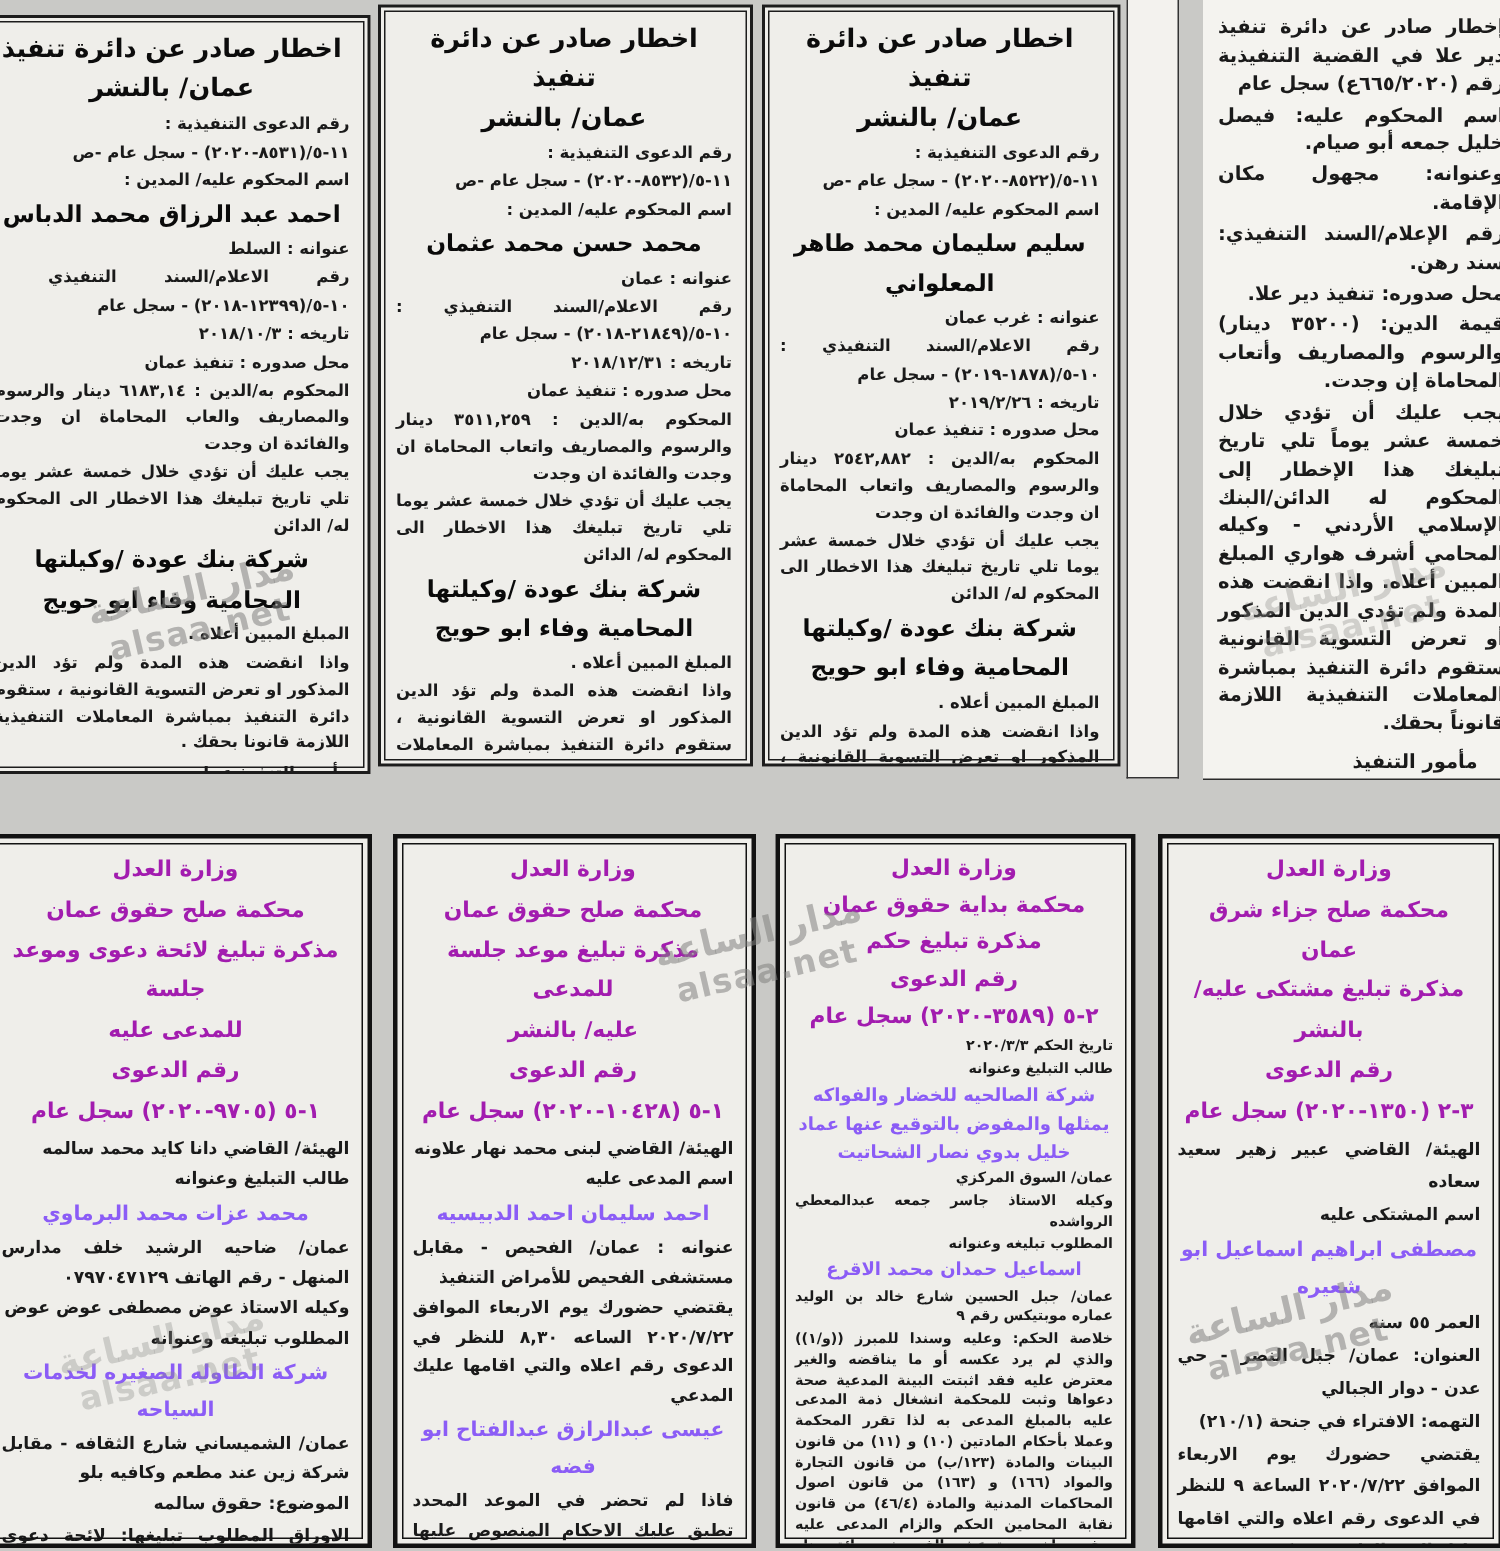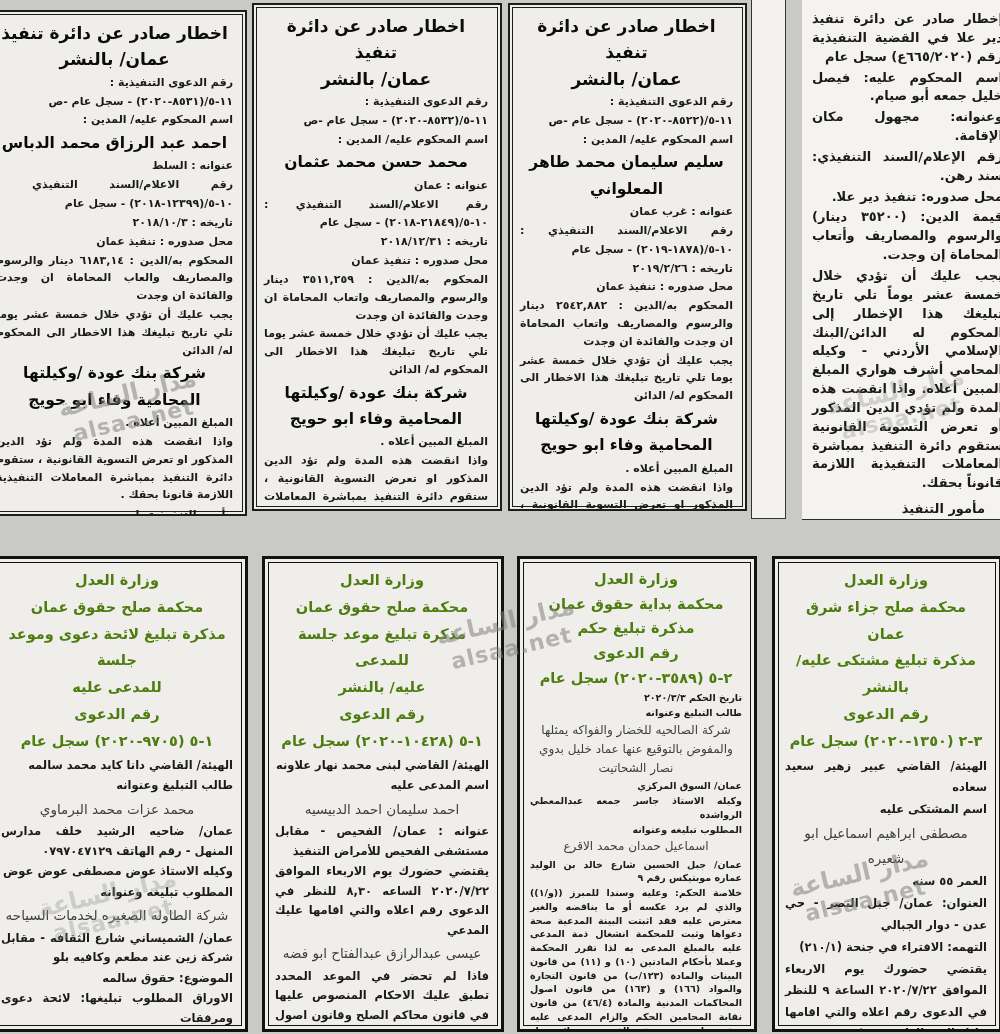--- a/index.html
+++ b/index.html
@@ -26,22 +26,22 @@
   #nC{left:508px;top:3px;width:239px;height:508px;}
   #strip{position:absolute;left:751px;top:0;width:35px;height:519px;background:#f3f2ee;border:1px solid #333;border-top:none;box-sizing:border-box;}
   #nD{left:802px;top:0;width:214px;height:520px;background:#f4f3ef;border-right:1px solid #2a2a2a;border-bottom:1px solid #2a2a2a;}
   #nE{left:-12px;top:556px;width:260px;height:476px;}
   #nF{left:262px;top:556px;width:242px;height:476px;}
   #nG{left:517px;top:556px;width:240px;height:476px;}
   #nH{left:772px;top:556px;width:230px;height:476px;}
   
   .ln{margin:0;}
   .h1{font-size:17px;font-weight:bold;text-align:center;line-height:1.55;color:#0c0c0c;}
-  .h2{font-size:14.5px;font-weight:bold;text-align:center;line-height:1.85;color:#4d7c0f;}
-  .nm{font-size:13.5px;font-weight:normal;text-align:center;line-height:1.8;color:#404040;}
+  .h2{font-size:14.5px;font-weight:bold;text-align:center;line-height:1.85;color:#a21caf;}
+  .nm{font-size:13.5px;font-weight:bold;text-align:center;line-height:1.8;color:#8b5cf6;}
   .nml{font-size:15.5px;font-weight:bold;text-align:center;line-height:1.7;color:#0a0a0a;}
   .p{font-size:11px;font-weight:bold;text-align:justify;text-align-last:right;line-height:1.62;margin:1px 0;}
   .sp{text-align-last:justify;}
   .pd{font-size:13px;font-weight:bold;text-align:justify;text-align-last:right;line-height:1.45;margin:2px 0;}
   .sg{font-size:11.5px;font-weight:bold;text-align:right;padding-left:0;margin-top:4px;}
   .sgd{font-size:13px;font-weight:bold;text-align:right;padding-right:18px;margin-top:8px;}
   .tight .p{font-size:9.5px;line-height:1.45;}
   .tight .h2{line-height:1.7;}
   .tight .nm{font-size:12px;line-height:1.6;}
   .roomy .p{line-height:1.85;font-size:11.5px;}

